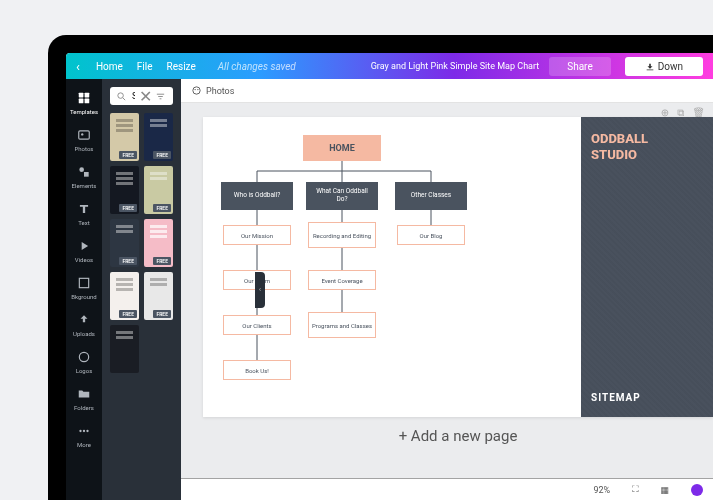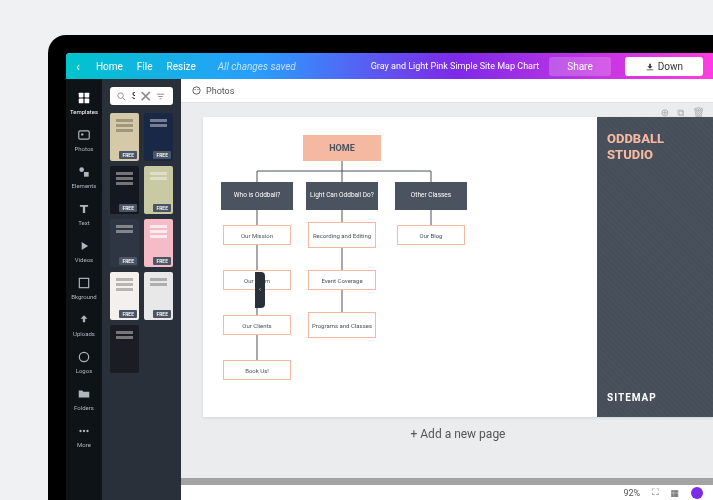--- a/index.html
+++ b/index.html
@@ -45,25 +45,25 @@
 .node { position: absolute; text-align: center; font-size: 7px; display: flex; align-items: center; justify-content: center; }
 .home-node { left: 100px; top: 18px; width: 78px; height: 26px; background: #f5b9a2; color: #4a535f; font-weight: 700; font-size: 9px; }
 .cat-node { width: 72px; height: 28px; background: #4a535f; color: #fff; font-size: 6.5px; padding: 2px 4px; line-height: 1.2; }
 .cat1 { left: 18px; top: 65px; } .cat2 { left: 103px; top: 65px; } .cat3 { left: 192px; top: 65px; }
 .sub-node { width: 68px; height: 20px; border: 1px solid #f5b9a2; color: #4a535f; font-size: 6px; background: #fff; }
 .s11 { left: 20px; top: 108px; } .s12 { left: 20px; top: 153px; } .s13 { left: 20px; top: 198px; } .s14 { left: 20px; top: 243px; }
 .s21 { left: 105px; top: 105px; height: 26px; } .s22 { left: 105px; top: 153px; } .s23 { left: 105px; top: 195px; height: 26px; }
 .s31 { left: 194px; top: 108px; }
 svg.lines { position: absolute; left: 0; top: 0; width: 100%; height: 100%; pointer-events: none; }
 svg.lines line { stroke: #4a535f; stroke-width: 1; }
-.brand-panel { width: 116px; background: linear-gradient(rgba(70,78,90,0.85), rgba(70,78,90,0.85)), repeating-linear-gradient(45deg, #5a6270, #5a6270 2px, #4a525e 2px, #4a525e 4px); color: #fff; padding: 14px 10px; display: flex; flex-direction: column; position: relative; }
+.brand-panel { width: 132px; background: linear-gradient(rgba(70,78,90,0.85), rgba(70,78,90,0.85)), repeating-linear-gradient(45deg, #5a6270, #5a6270 2px, #4a525e 2px, #4a525e 4px); color: #fff; padding: 14px 10px; display: flex; flex-direction: column; position: relative; }
 .brand-title { font-size: 13px; font-weight: 800; line-height: 1.2; color: #f5b9a2; }
 .brand-footer { margin-top: auto; font-size: 10px; font-weight: 700; letter-spacing: 1px; }
-.add-page { text-align: center; font-size: 12px; color: #555; margin-top: 10px; cursor: pointer; }
-.bottom-bar { height: 22px; background: #fff; border-top: 7px solid #a3a3a3; display: flex; align-items: center; justify-content: flex-end; padding: 0 10px; gap: 12px; font-size: 9px; color: #555; }
+.add-page { text-align: center; font-size: 15px; color: #555; margin-top: 10px; cursor: pointer; }
+.bottom-bar { height: 22px; background: #fff; border-top: 1px solid #a3a3a3; display: flex; align-items: center; justify-content: flex-end; padding: 0 10px; gap: 22px; font-size: 9px; color: #555; }
 .bottom-bar .ctl { cursor: pointer; }
 .avatar { width: 12px; height: 12px; border-radius: 50%; background: #7d2ae8; }
 </style>
 </head>
 <body>
 
 <div class="monitor">
 <div class="screen">
 
 <div class="topbar">
@@ -288,21 +288,21 @@
             <line x1="54" y1="54" x2="228" y2="54"></line>
             <line x1="54" y1="54" x2="54" y2="65"></line>
                   <line x1="139" y1="54" x2="139" y2="65"></line>
                   <line x1="228" y1="54" x2="228" y2="65"></line>
             <line x1="54" y1="93" x2="54" y2="243"></line>
                   <line x1="139" y1="93" x2="139" y2="195"></line>
                   <line x1="228" y1="93" x2="228" y2="108"></line>
           </svg>
           <div class="node home-node">HOME</div>
           <div class="node cat-node cat1">Who is Oddball?</div>
-          <div class="node cat-node cat2">Light Can Oddball Do?</div>
+          <div class="node cat-node cat2">What Can Oddball Do?</div>
           <div class="node cat-node cat3">Other Classes</div>
           <div class="node sub-node s11">Our Mission</div>
           <div class="node sub-node s12">Our Team</div>
           <div class="node sub-node s13">Our Clients</div>
           <div class="node sub-node s14">Book Us!</div>
           <div class="node sub-node s21">Recording and Editing</div>
           <div class="node sub-node s22">Event Coverage</div>
           <div class="node sub-node s23">Programs and Classes</div>
           <div class="node sub-node s31">Our Blog</div>
         </div>

